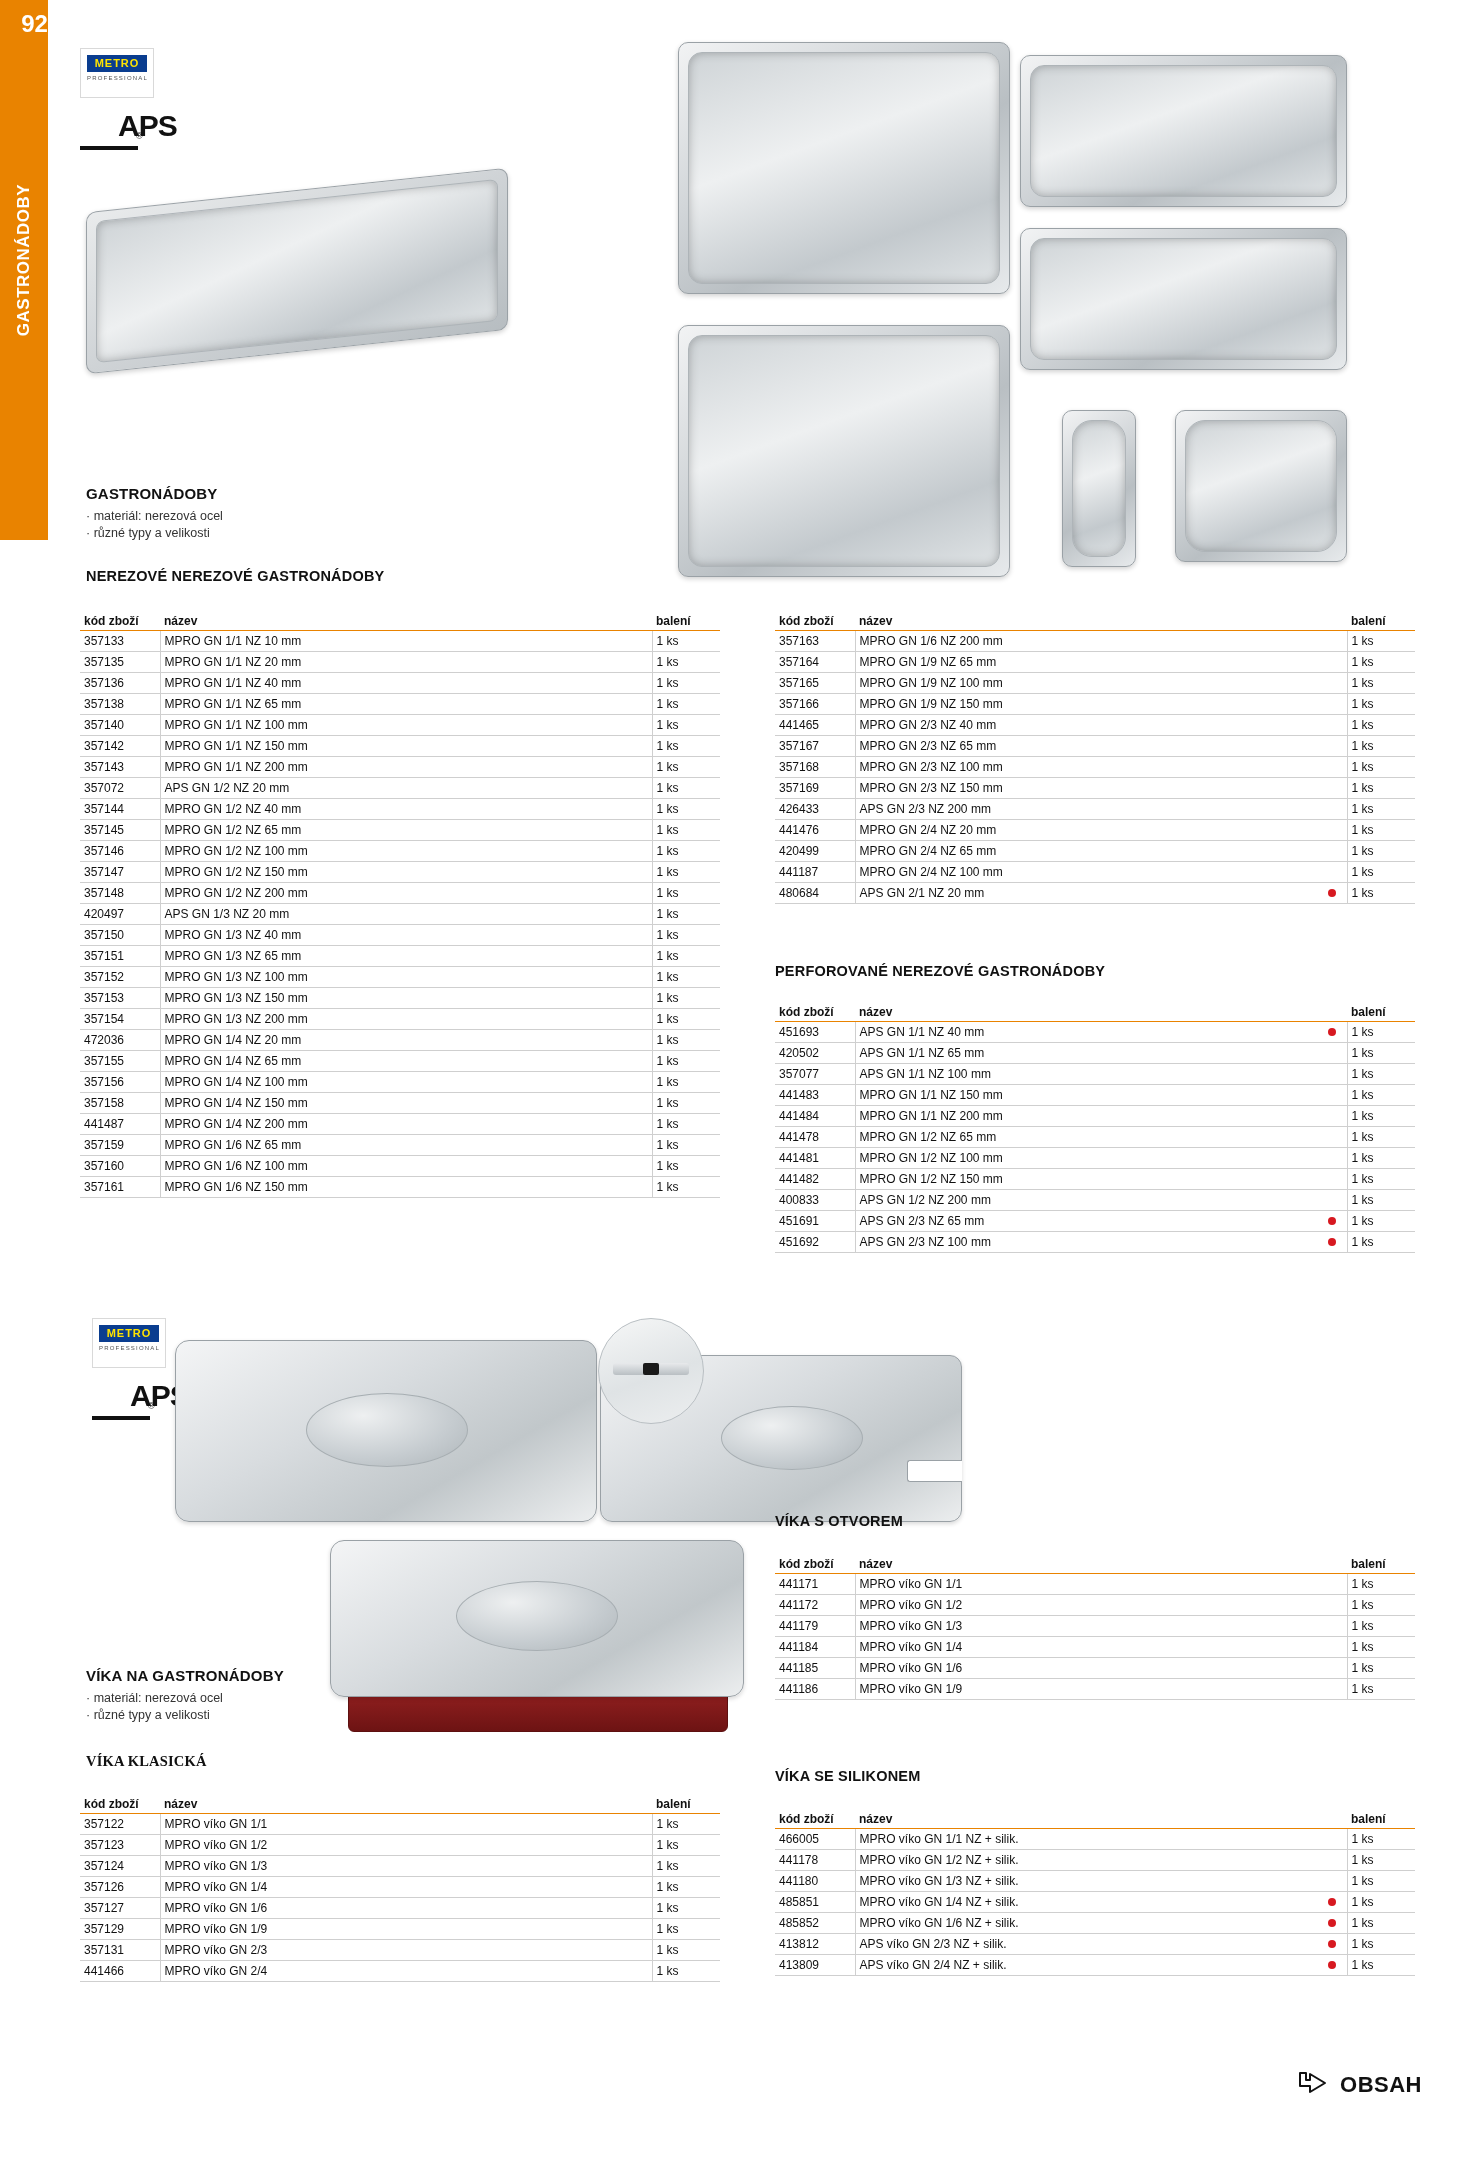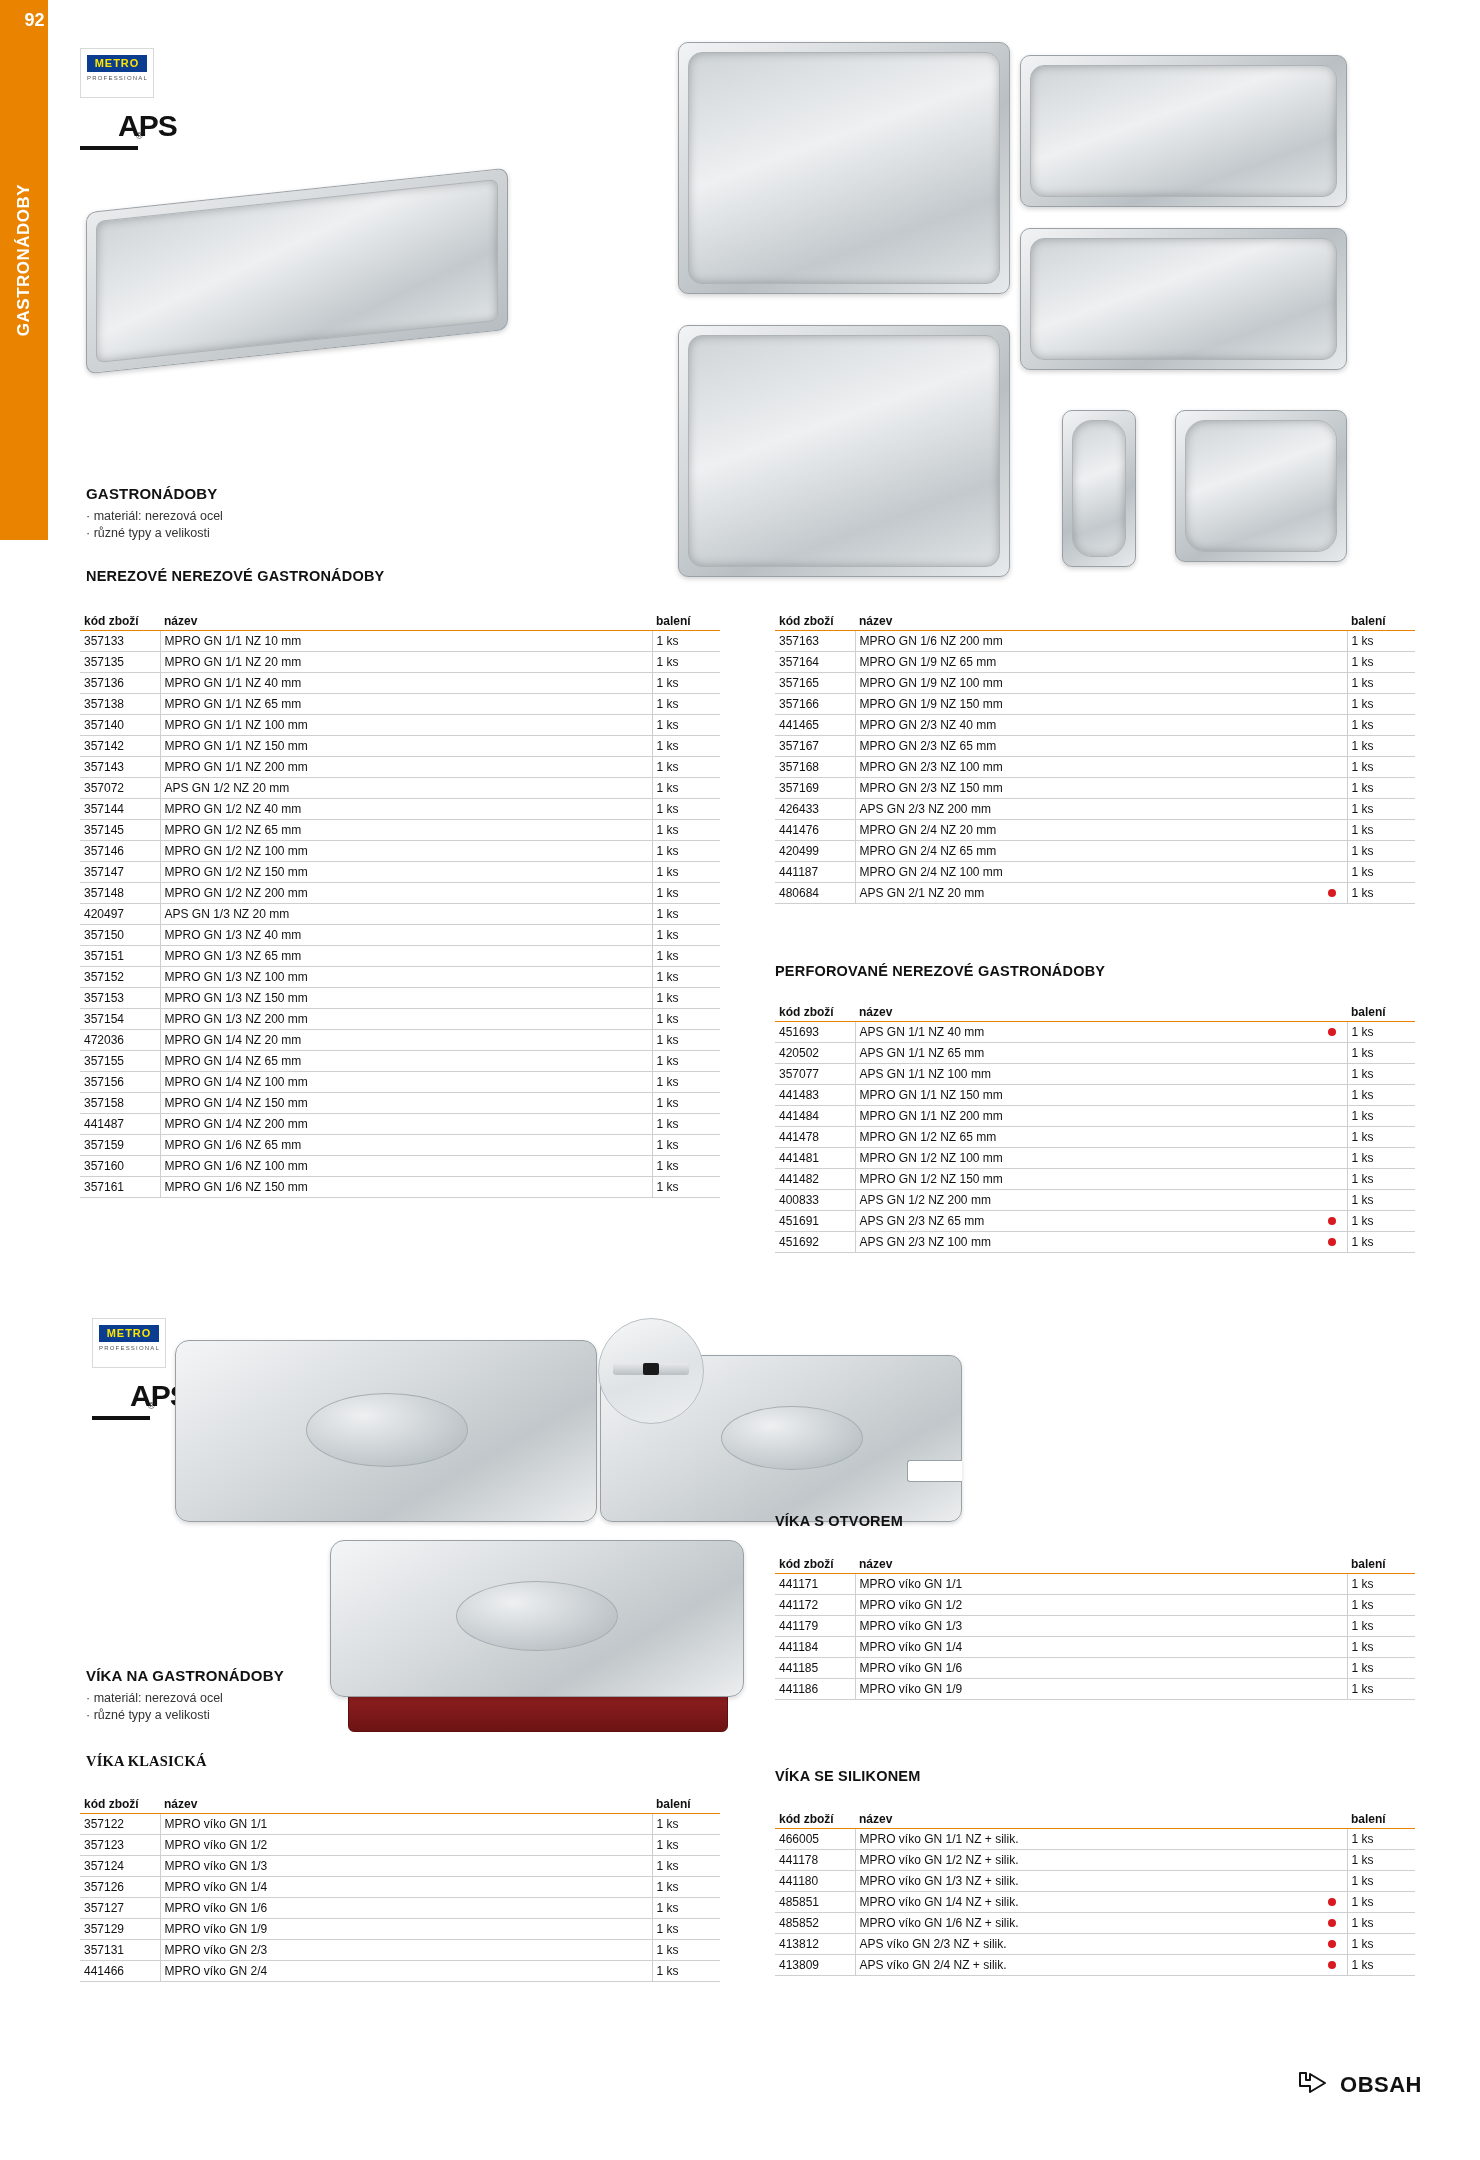--- a/index.html
+++ b/index.html
@@ -8,21 +8,21 @@
     font-family:"Liberation Sans", sans-serif;
     color:#1a1a1a;position:relative;overflow:hidden;
   }
   
   .side-tab{
     position:absolute;left:0;top:0;width:48px;height:540px;
     background:#e98300;color:#fff;
   }
   .side-tab .pagenum{
     position:absolute;top:10px;left:0;width:69px;text-align:center;
-    font-size:18px;font-weight:bold;color:#fff;
+    font-size:24px;font-weight:bold;color:#fff;
   }
   .side-tab .vtext{
     position:absolute;top:250px;left:-101px;width:250px;text-align:center;
     transform:rotate(-90deg);transform-origin:center center;
     font-size:17px;font-weight:bold;letter-spacing:.5px;color:#fff;
   }
 
   
   .metro-logo{
     position:absolute;width:72px;height:48px;background:#ffffff;

